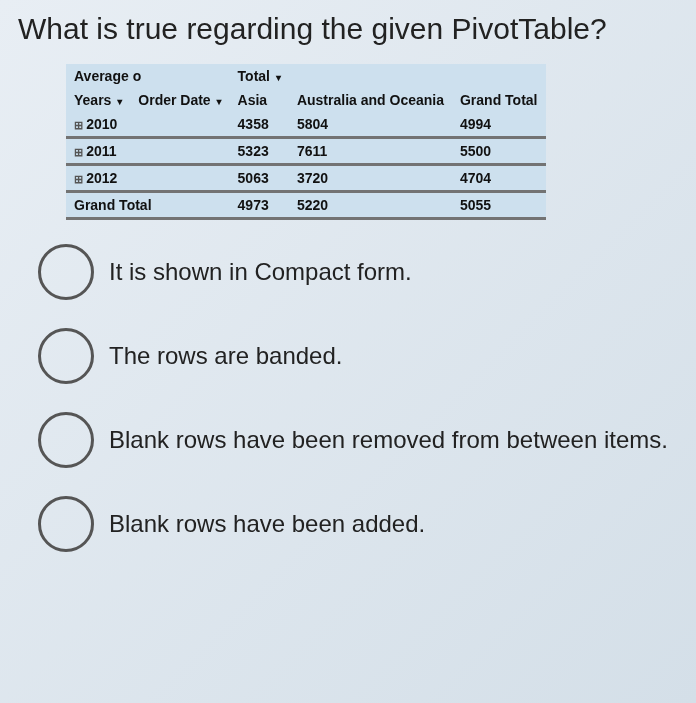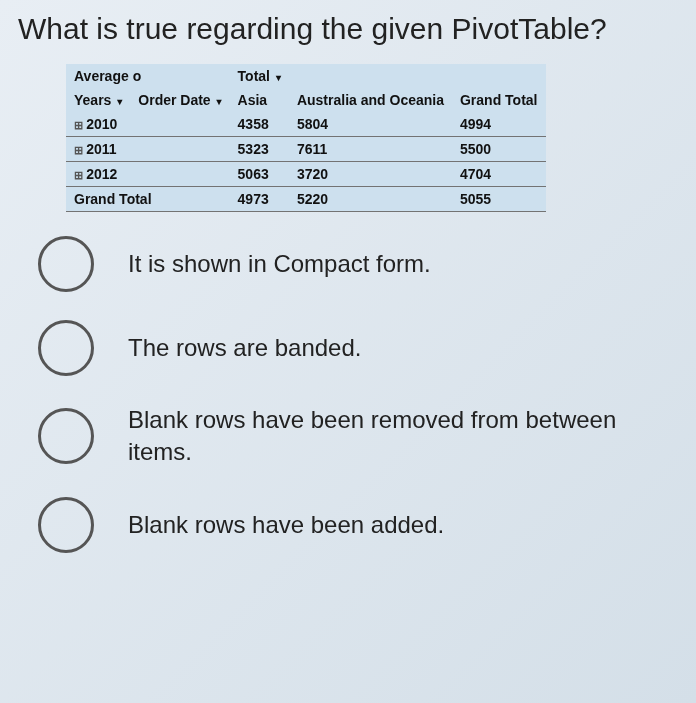--- a/index.html
+++ b/index.html
@@ -28,21 +28,21 @@
     table.pivot {
       border-collapse: collapse;
       background: #cde0ee;
       font-size: 14px;
       color: #111;
     }
     table.pivot th, table.pivot td {
       padding: 4px 8px;
       text-align: left;
       font-weight: 700;
-      border-bottom: 1px solid #737373;
+      border-bottom: 3px solid #737373;
     }
     table.pivot td.num {
       text-align: left;
       padding-right: 14px;
     }
     table.pivot .hdr-row td {
       border-bottom: none;
       vertical-align: bottom;
     }
     table.pivot .dropdown-mark {
@@ -58,21 +58,21 @@
       margin-right: 3px;
       color: #555;
     }
     .options {
       margin-top: 10px;
       padding-left: 20px;
     }
     .option {
       display: flex;
       align-items: center;
-      gap: 34px;
+      gap: 15px;
       margin-bottom: 28px;
     }
     .radio {
       width: 56px;
       height: 56px;
       border: 3px solid #555;
       border-radius: 50%;
       flex-shrink: 0;
       background: transparent;
     }

